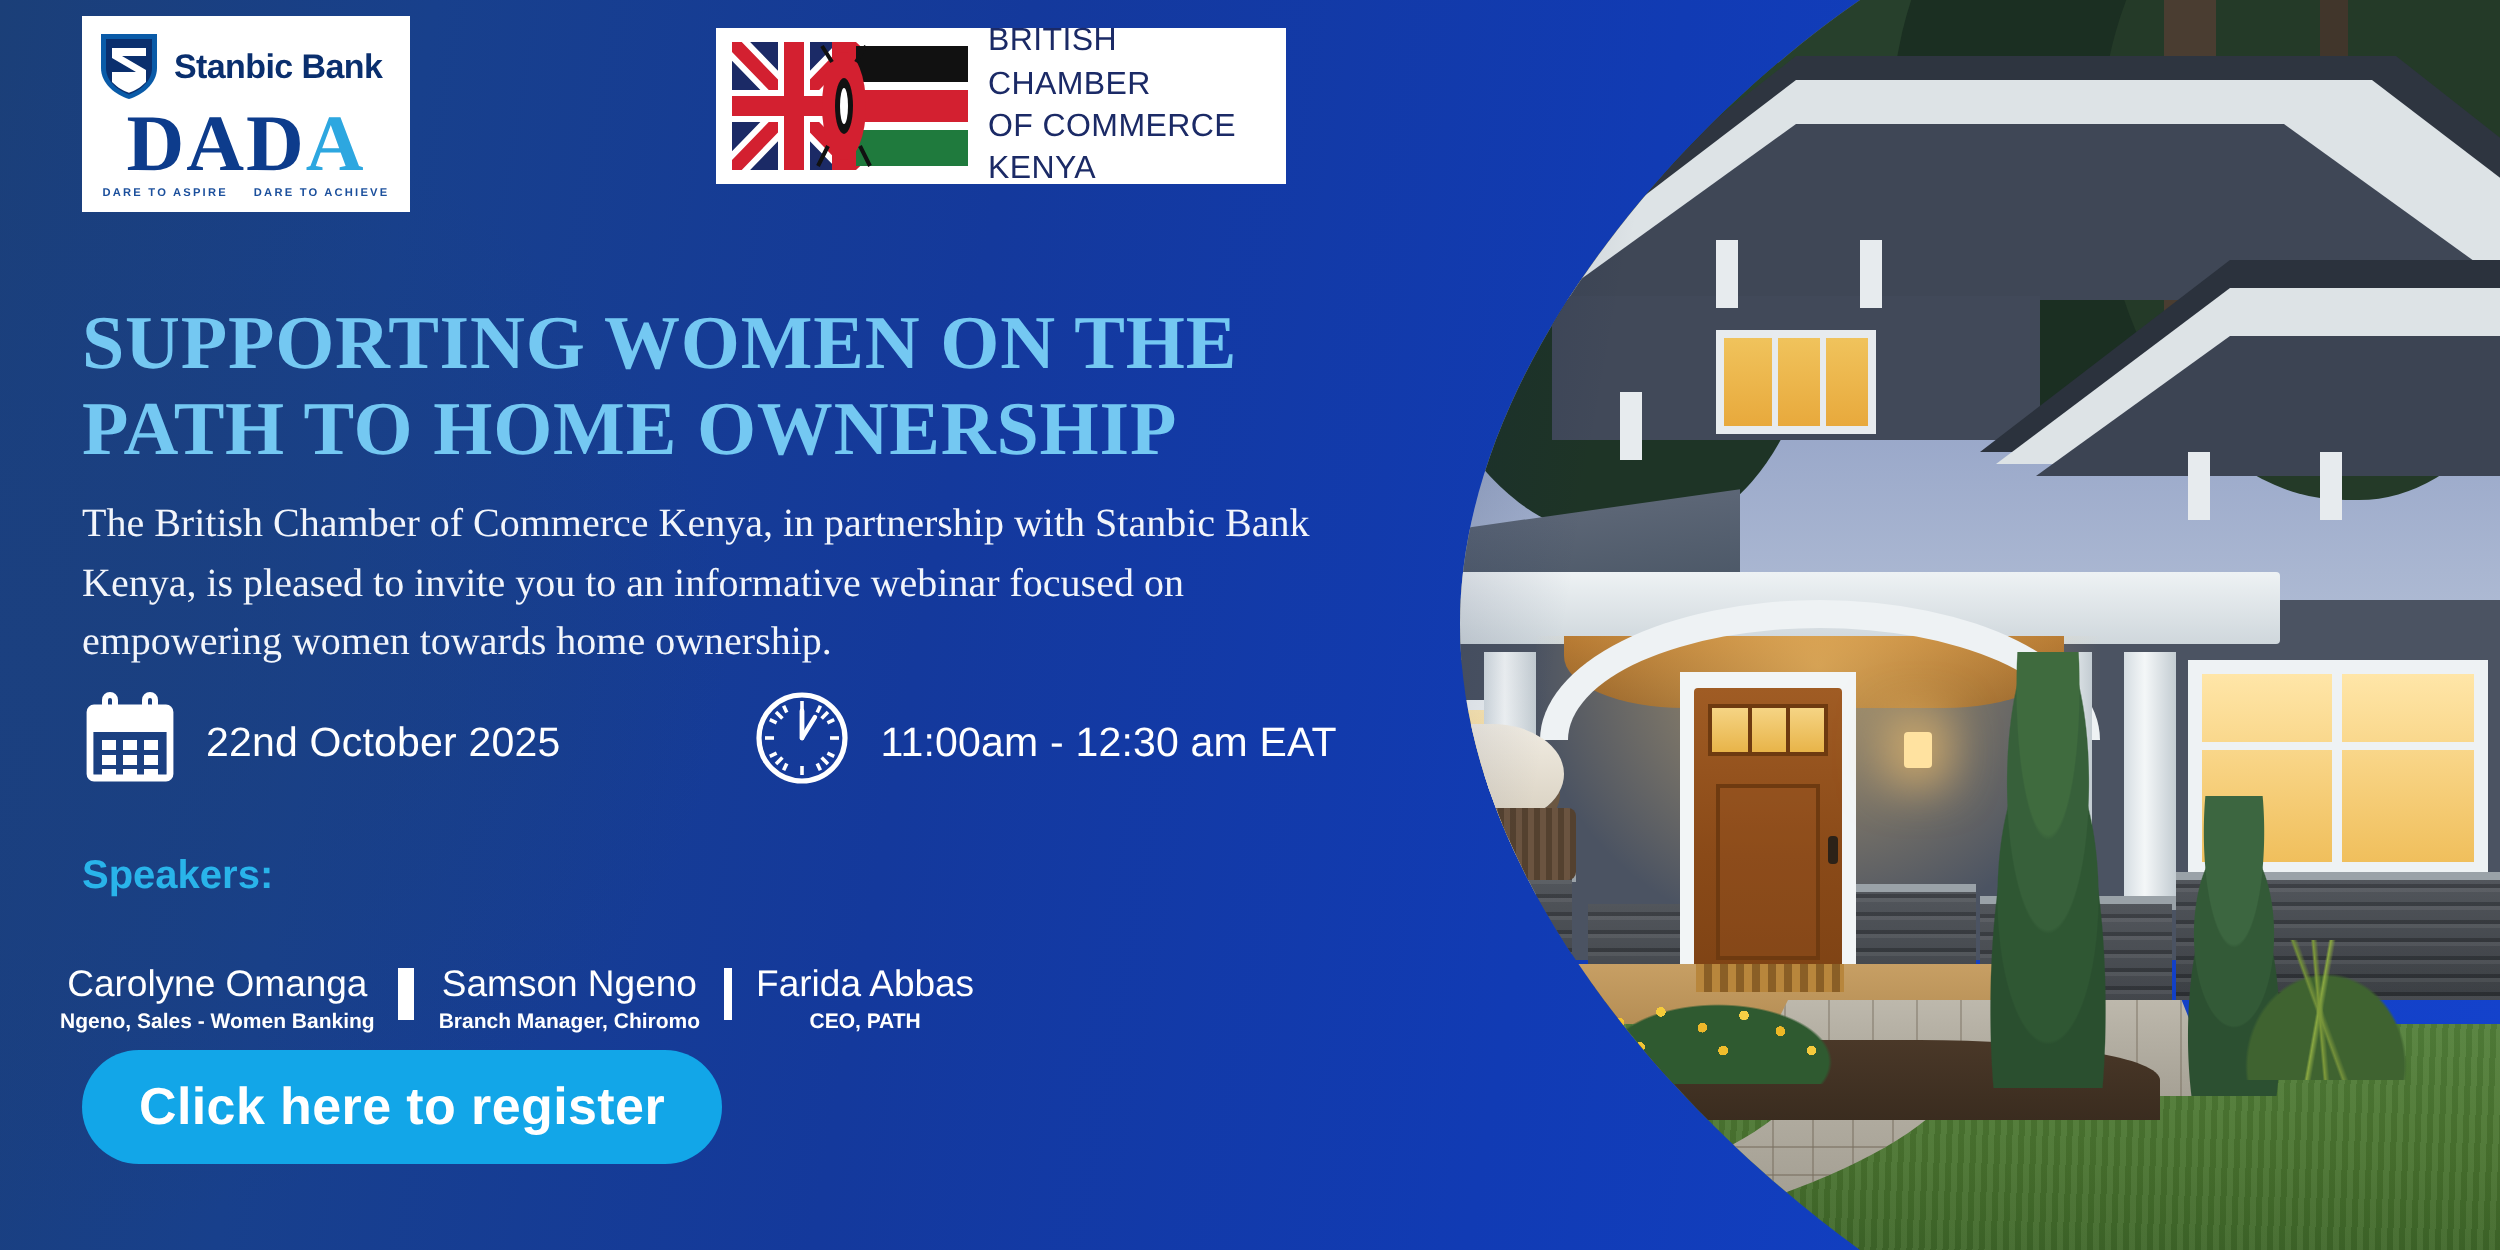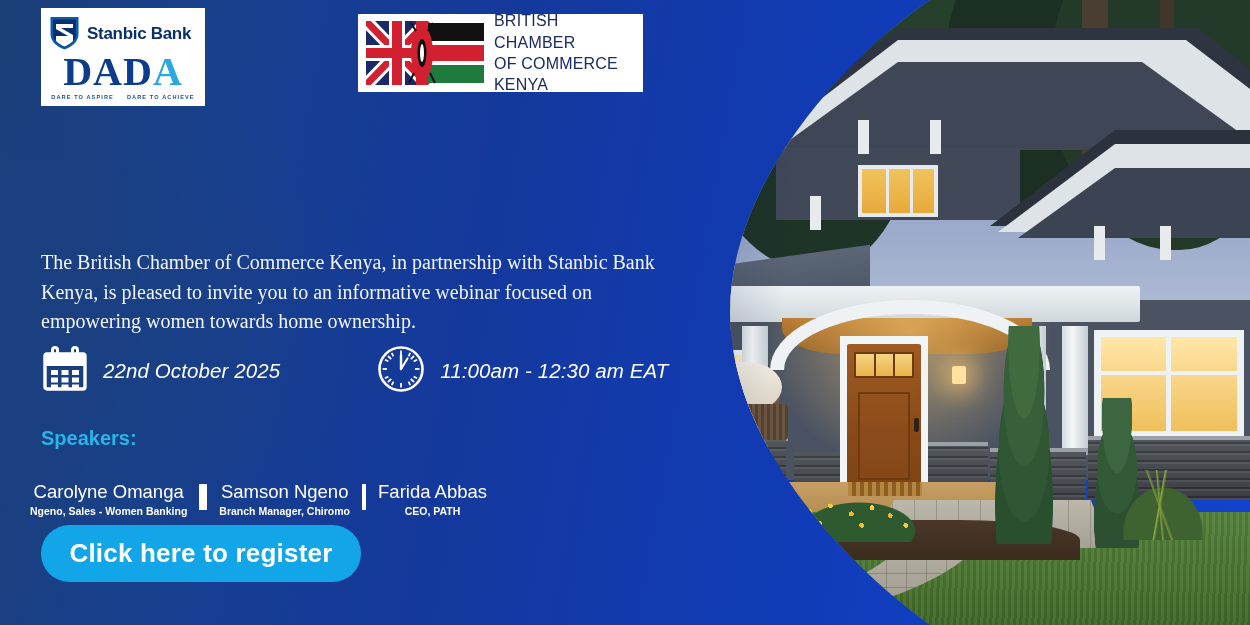--- a/index.html
+++ b/index.html
@@ -503,21 +503,20 @@
     line-height: 1.48;
     color: #f2f5fb;
   }
 
   .meta-row {
     position: absolute;
     left: 41px; top: 344px;
     display: flex;
     align-items: center;
     gap: 0;
-    font-style: italic;
   }
   .meta-item {
     display: flex;
     align-items: center;
     gap: 14px;
   }
   .meta-item.time { margin-left: 96px; }
   .meta-text {
     font-family: "Liberation Sans", sans-serif;
     font-size: 20.5px;
@@ -711,20 +710,21 @@
         <path d="M48 52 L43 62 M64 52 L69 62 M50 10 L45 2 M62 10 L67 2" stroke="#111111" stroke-width="2"></path>
       </svg>
     </span>
     <span class="bcck-text">
       <span>BRITISH CHAMBER</span><br>
       <span>OF COMMERCE</span><br>
       <span>KENYA</span>
     </span>
   </div>
 
+  <h1 class="headline">SUPPORTING WOMEN ON THE PATH TO HOME OWNERSHIP</h1>
   <p class="body-copy">The British Chamber of Commerce Kenya, in partnership with Stanbic Bank Kenya, is pleased to invite you to an informative webinar focused on empowering women towards home ownership.</p>
 
   <div class="meta-row">
     <div class="meta-item date">
       <span>
         <svg width="48" height="48" viewBox="0 0 48 48">
           <rect x="4" y="9" width="40" height="35" rx="2" fill="none" stroke="#ffffff" stroke-width="3.4"></rect>
           <rect x="4" y="9" width="40" height="12" fill="#ffffff"></rect>
           <rect x="11.5" y="2.5" width="5" height="11" rx="2.5" fill="none" stroke="#ffffff" stroke-width="3"></rect>
           <rect x="31.5" y="2.5" width="5" height="11" rx="2.5" fill="none" stroke="#ffffff" stroke-width="3"></rect>

